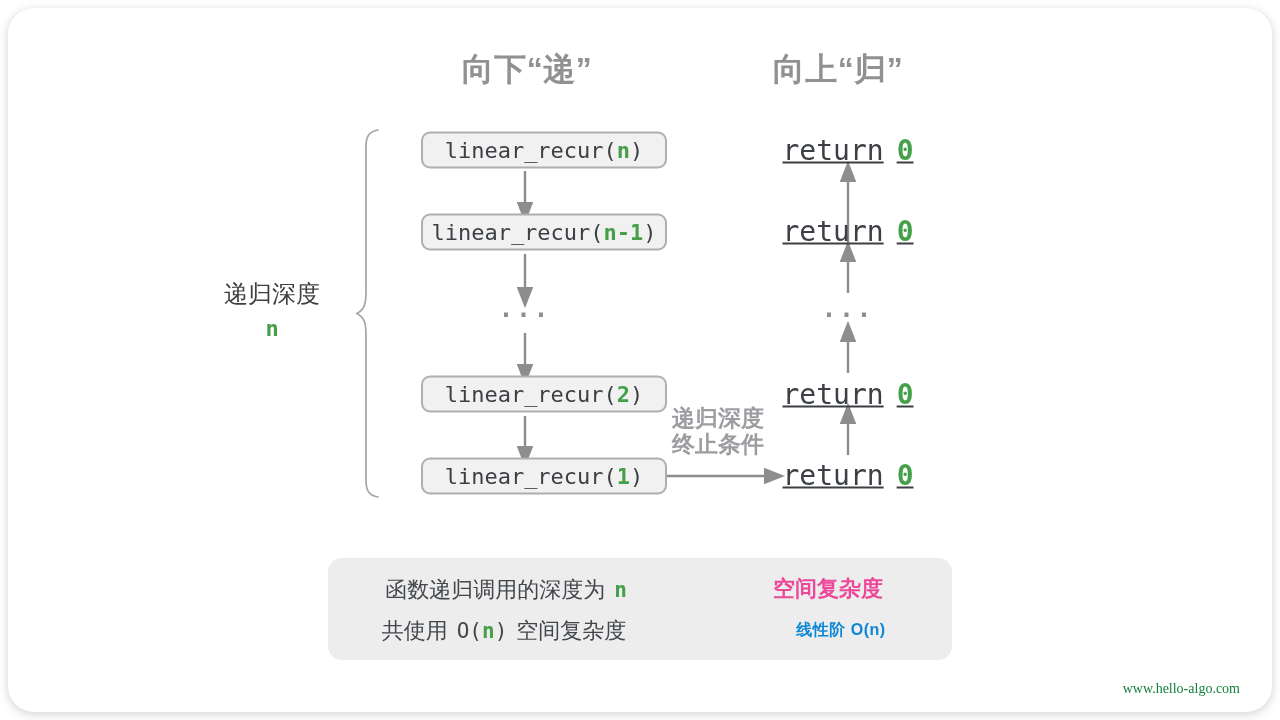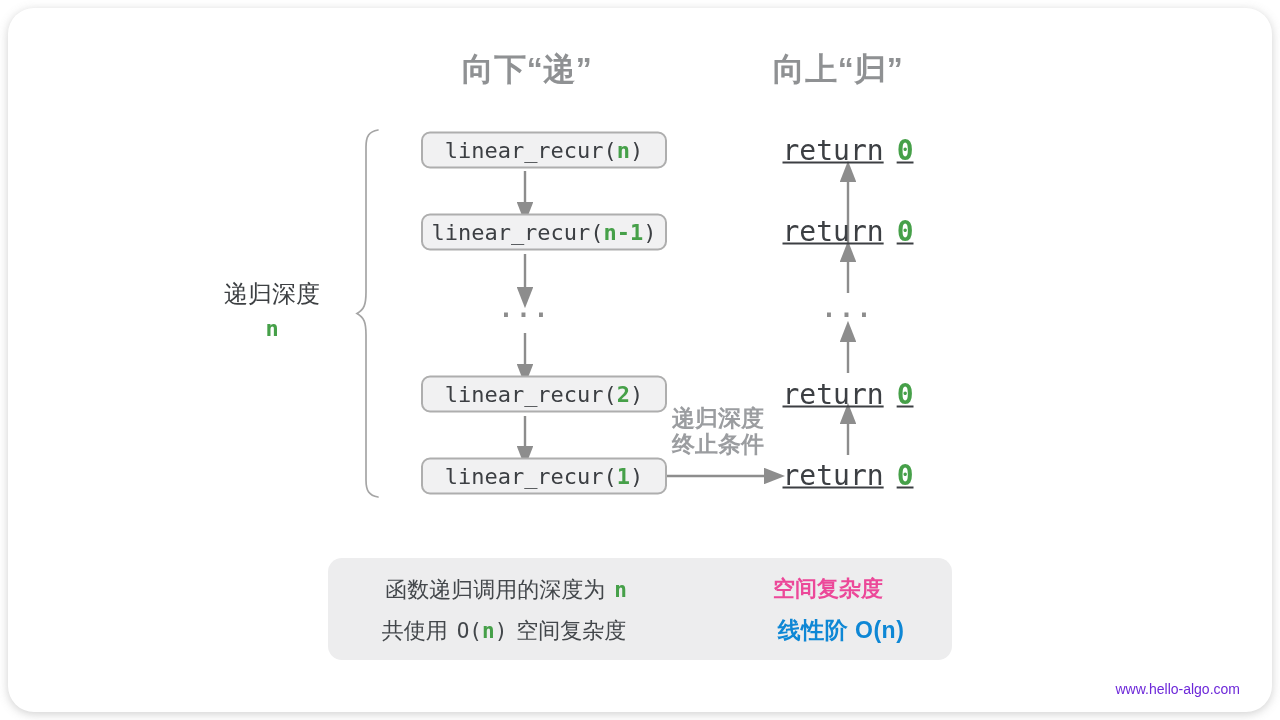--- a/index.html
+++ b/index.html
@@ -28,24 +28,24 @@
   .dots{font-size:24px;font-weight:bold;color:#8d8d8d;letter-spacing:3px;}
   .depth-label{font-size:24px;color:#3d4043;}
   .depth-n{font-size:22px;}
   .trigger{font-size:23px;font-weight:bold;color:#9b9da0;text-align:center;line-height:26px;}
   .sumbox{position:absolute;left:328px;top:558px;width:624px;height:102px;
           background:#ededee;border-radius:14px;}
   .sline{font-size:22px;color:#43474b;}
   .sline .code{font-size:21px;}
   .gap{margin-left:9px;}
   .result-title{font-size:22px;font-weight:bold;color:#ec4899;}
-  .result-value{font-size:23px;font-weight:bold;color:var(--blue);letter-spacing:.5px;}
+  .result-value{font-size:16px;font-weight:bold;color:var(--blue);letter-spacing:.5px;}
   .watermark{position:absolute;right:40px;top:689px;transform:translateY(-50%);
-             font-family:Liberation Sans, sans-serif;
-             font-size:14px;color:#6d28d9;}
+             font-family:Liberation Serif, serif;
+             font-size:14px;color:#15803d;}
 </style>
 </head>
 <body>
 
 <div class="stage">
   <div class="card"></div>
 
   <svg class="overlay" viewBox="0 0 1280 720">
     <defs>
       <marker id="ah" markerWidth="9" markerHeight="7" refX="1" refY="3.5" orient="auto">

